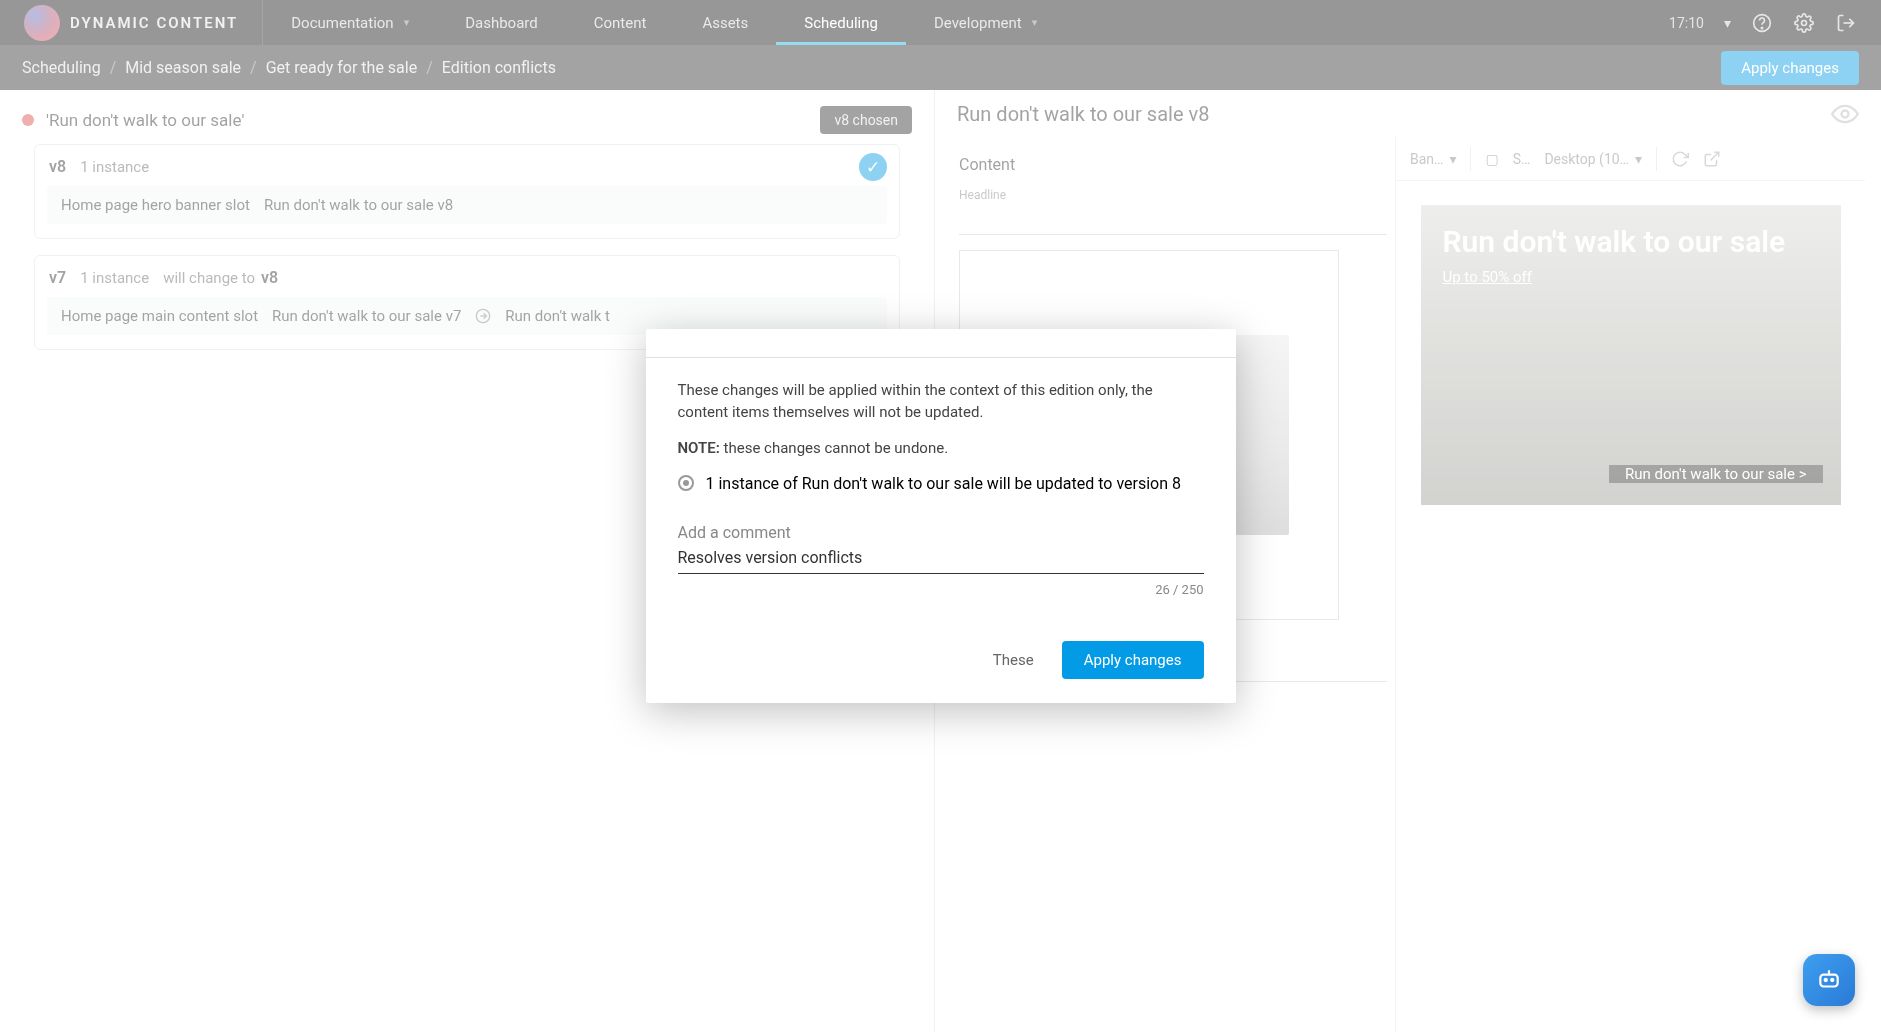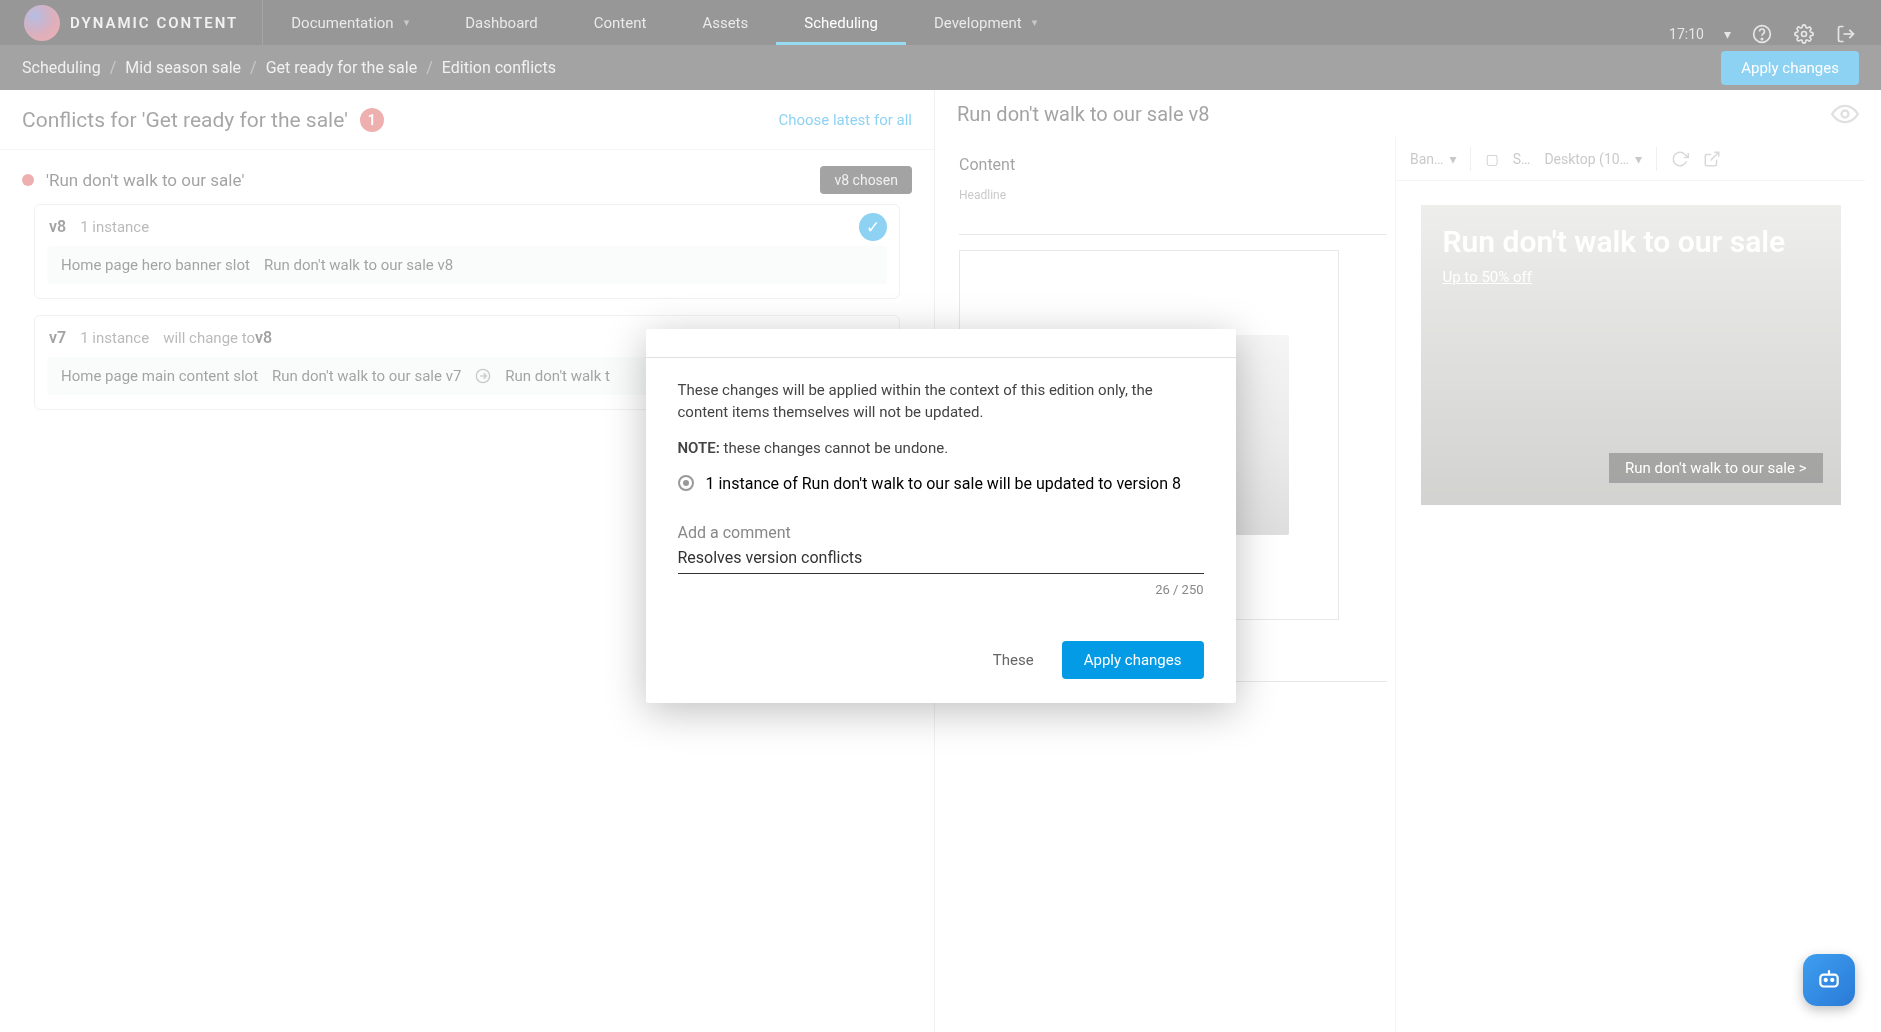--- a/index.html
+++ b/index.html
@@ -1,19 +1,19 @@
 <!DOCTYPE html>
 <html><head>
 <meta charset="utf-8">
 <style>
 * { box-sizing:border-box; margin:0; padding:0; font-family:-apple-system,BlinkMacSystemFont,"Segoe UI",Roboto,sans-serif; }
 html,body { width:1881px; height:1032px; background:#f5f5f5; overflow:hidden; }
 
 
-.topnav { height:45px; background:#1a1a1a; display:flex; align-items:flex-end; color:#d0d0d0; font-size:15px; }
+.topnav { height:45px; background:#1a1a1a; display:flex; align-items:center; color:#d0d0d0; font-size:15px; }
 .brand { display:flex; align-items:center; gap:10px; padding:0 24px; height:100%; }
 .brand-logo { width:36px; height:36px; border-radius:50%; background:radial-gradient(circle at 30% 30%,#5b6dc0,#b34f6a 55%,#d94f5a 90%); }
 .brand-name { letter-spacing:2px; font-weight:600; color:#e0e0e0; }
 .nav-divider { width:1px; height:100%; background:#3a3a3a; }
 .nav-item { padding:0 28px; height:100%; display:flex; align-items:center; cursor:pointer; position:relative; }
 .nav-item .chev { margin-left:10px; font-size:11px; color:#888; }
 .nav-item.active { color:#fff; }
 .nav-item.active::after { content:""; position:absolute; left:0; right:0; bottom:0; height:3px; background:#1ab0e0; }
 .nav-spacer { flex:1; }
 .nav-right { display:flex; align-items:center; gap:20px; padding:0 24px; font-size:14px; color:#c8c8c8; }
@@ -43,21 +43,21 @@
 .conf-body { flex:1; overflow:auto; padding:0 10px; }
 .conf-group-head { display:flex; align-items:center; padding:16px 12px 10px; }
 .red-dot { width:12px; height:12px; border-radius:50%; background:#d94f4f; margin-right:12px; }
 .group-title { font-size:17px; color:#333; }
 .chosen-badge { margin-left:auto; background:#343434; color:#e0e0e0; padding:6px 14px; border-radius:4px; font-size:14px; }
 
 .version-card { border:1px solid #e0e0e0; border-radius:6px; margin:0 24px 16px; padding:12px 14px 0; position:relative; background:#fff; }
 .version-head { display:flex; align-items:center; gap:14px; font-size:16px; color:#333; margin-bottom:10px; }
 .version-head .vnum { font-weight:600; }
 .version-head .inst { color:#666; font-size:15px; }
-.version-head .change { color:#666; font-size:15px; display:flex; align-items:center; }
+.version-head .change { color:#666; font-size:15px; display:flex; align-items:center; gap:6px; }
 .version-head .change .vto { font-weight:600; font-size:16px; color:#333; }
 .check-circle { position:absolute; right:12px; top:8px; width:28px; height:28px; border-radius:50%; background:#039be5; color:#fff; display:flex; align-items:center; justify-content:center; font-size:17px; }
 
 .slot-row { background:#f3f5f6; border-radius:4px; padding:10px 14px; margin:0 -2px 14px; display:flex; align-items:center; gap:14px; font-size:15px; color:#555; }
 .slot-row .prim { color:#333; }
 .slot-row .ver { color:#333; }
 .slot-row .arrow { color:#888; }
 
 
 
@@ -78,21 +78,21 @@
 
 
 .preview-toolbar { height:44px; display:flex; align-items:center; gap:14px; padding:0 14px; border-bottom:1px solid #e6e6e6; color:#888; font-size:14px; }
 .preview-toolbar .sel { display:flex; align-items:center; gap:6px; cursor:pointer; }
 .preview-toolbar .divider { width:1px; height:24px; background:#ddd; }
 
 .preview-canvas { flex:1; display:flex; align-items:flex-start; justify-content:center; padding:24px 18px; overflow:hidden; }
 .banner-preview { width:420px; height:300px; background:linear-gradient(180deg,#d9d9d5,#bfbfba 40%,#9c9c97); position:relative; color:#fff; padding:20px 22px; font-family:inherit; }
 .banner-preview .h1 { font-weight:600; font-size:30px; line-height:1.15; }
 .banner-preview .sub { margin-top:8px; font-size:15px;text-decoration:underline; }
-.banner-preview .cta { position:absolute; right:18px; bottom:22px; background:rgba(20,20,20,0.75); padding:6px 16px; font-size:15px; }
+.banner-preview .cta { position:absolute; right:18px; bottom:22px; background:rgba(20,20,20,0.75); padding:0 16px; font-size:15px; }
 
 
 .overlay { position:fixed; inset:0; background:rgba(255,255,255,0.55); display:flex; align-items:center; justify-content:center; }
 .modal { width:590px; background:#fff; box-shadow:0 8px 40px rgba(0,0,0,0.25); border-radius:2px; padding:28px 32px 24px; }
 .modal-title { font-size:22px; color:#333; margin-bottom:18px; }
 .modal-divider { height:1px; background:#e0e0e0; margin:0 -32px 22px; }
 .modal-body p { font-size:15px; color:#444; line-height:1.45; margin-bottom:14px; }
 .modal-body strong { font-weight:600; }
 .bullet-row { display:flex; align-items:center; gap:12px; margin-top:10px; margin-bottom:30px; }
 .bullet-dot { width:16px; height:16px; border-radius:50%; border:2px solid #999; display:flex; align-items:center; justify-content:center; }
@@ -173,26 +173,20 @@
   <span class="crumb">Get ready for the sale</span>
   <span class="crumb-sep">/</span>
   <span class="crumb current">Edition conflicts</span>
   <div class="spacer"></div>
   <button class="apply-btn-top">Apply changes</button>
 </div>
 
 <div class="main">
 
   <div class="left-pane">
-    <div class="left-header">
-      <span class="left-title">Conflicts for 'Get ready for the sale'</span>
-      <span class="badge-count">1</span>
-      <div class="spacer"></div>
-      <span class="choose-link">Choose latest for all</span>
-    </div>
     <div class="conf-body">
       <div class="conf-group-head">
         <div class="red-dot"></div>
         <span class="group-title">'Run don't walk to our sale'</span>
         <span class="chosen-badge">v8 chosen</span>
       </div>
 
       <div class="version-card">
         <div class="check-circle">✓</div>
         <div class="version-head">

